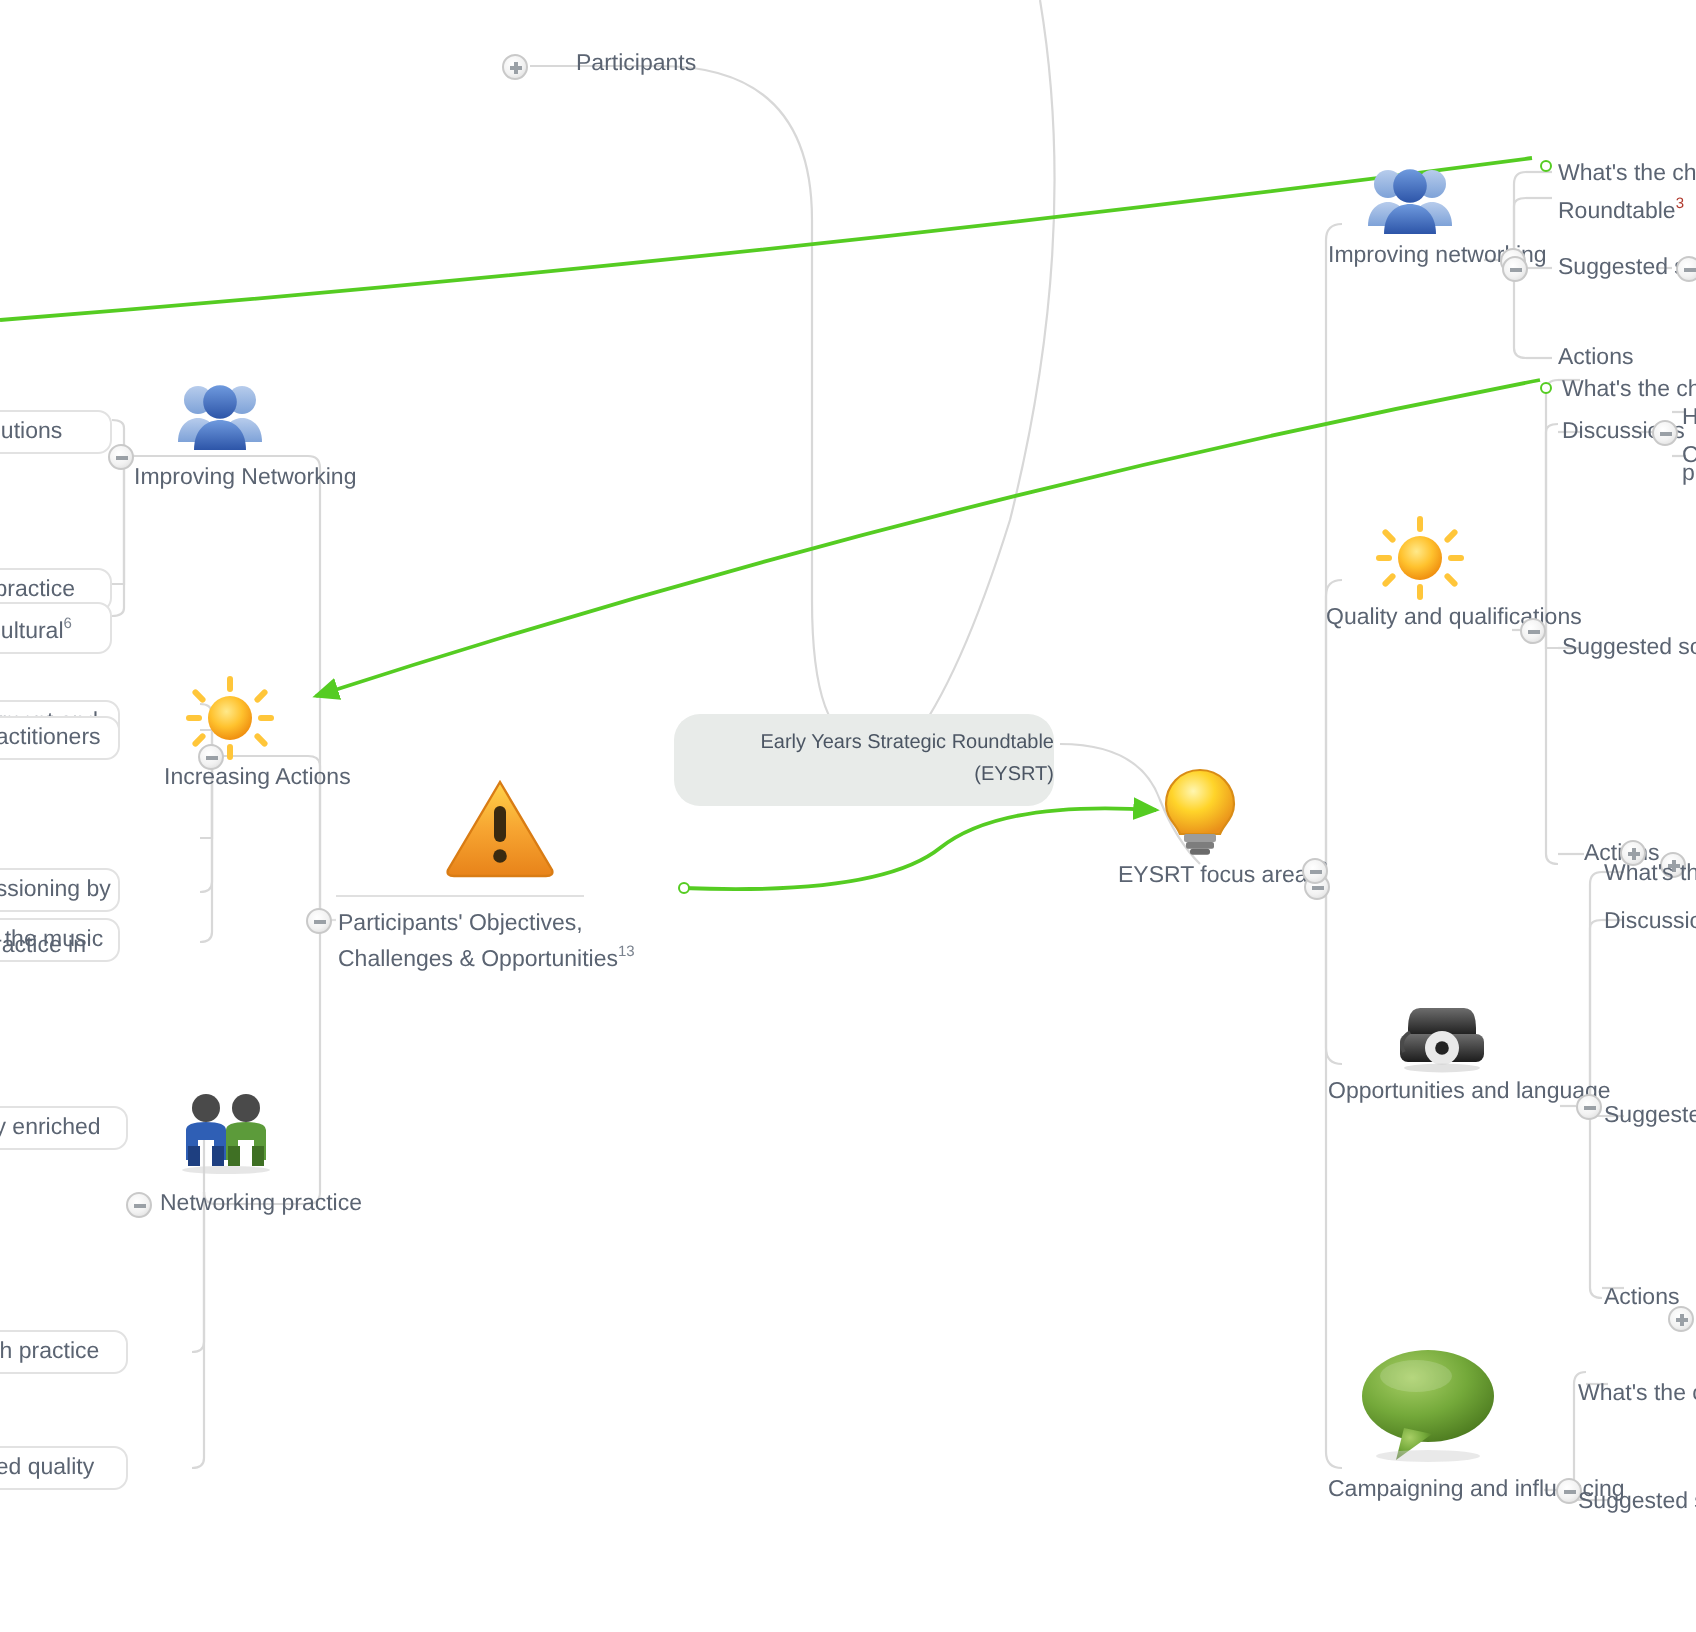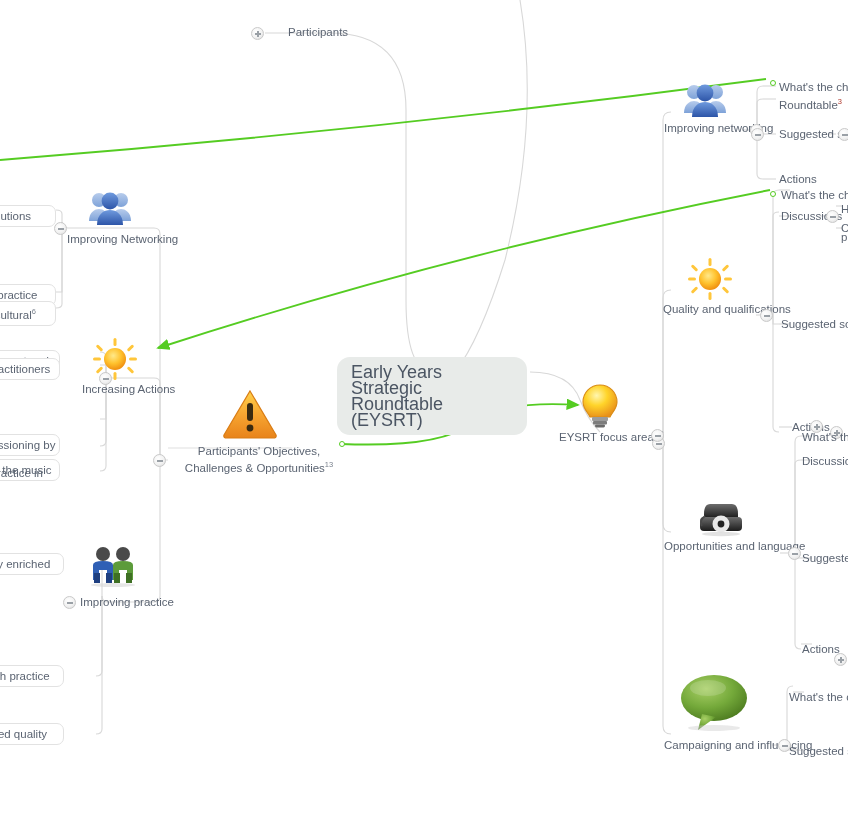--- a/index.html
+++ b/index.html
@@ -32,24 +32,24 @@
     white-space:nowrap;
     box-sizing:border-box;
   }
 
   
   .central{
     position:absolute;
     background:#e8ebe9;
     border-radius:13px;
     color:#4b5563;
-    font-size:18px;
+    font-size:10px;
     line-height:16px;
-    text-align:left;
-    padding:7px 14px;
+    text-align:right;
+    padding:7px 0;
     box-sizing:border-box;
   }
 
   
   .toggle{
     position:absolute;width:13px;height:13px;border-radius:50%;
     background:radial-gradient(circle at 40% 35%,#ffffff 0%,#f2f2f2 55%,#d9d9d9 100%);
     border:1px solid #c9c9c9;box-sizing:border-box;
   }
   .toggle:before{
@@ -179,21 +179,21 @@
           <stop offset="0" stop-color="#ffd24a"></stop>
           <stop offset="0.5" stop-color="#f7a531"></stop>
           <stop offset="1" stop-color="#e8831a"></stop>
         </linearGradient>
       </defs>
       <path d="M28,3 L54,47 Q55,50 51,50 L5,50 Q1,50 2,47 Z" fill="url(#warnG)" stroke="#d97c14" stroke-width="1.2"></path>
       <rect x="25" y="15" width="6" height="18" rx="3" fill="#3a2a10"></rect>
       <circle cx="28" cy="40" r="3.4" fill="#3a2a10"></circle>
     </svg>
   </div>
-  <div class="node wrap" style="left:169px;top:445px;width:180px;white-space:normal;text-align:center;">
+  <div class="node wrap" style="left:169px;top:456px;width:180px;white-space:normal;">
     <span>Participants' Objectives, Challenges &amp; Opportunities</span><span class="sup">13</span>
   </div>
   <div class="dotmark" style="left:339px;top:441px;"></div>
   <div class="toggle" style="left:153px;top:454px;"></div>
 
   <div class="icon" style="left:580px;top:382px;">
     <svg width="40" height="48" viewBox="0 0 40 48">
       <defs>
         <radialGradient id="bulbG" cx="40%" cy="33%" r="70%">
           <stop offset="0" stop-color="#fff6b0"></stop>
@@ -377,20 +377,20 @@
       <path d="M5,35 L5,20 Q5,16 15,16 Q25,16 25,20 L25,35 L19,35 L19,25 L11,25 L11,35 Z" fill="#2f5fb5"></path>
       <rect x="6" y="28" width="6" height="10" fill="#1e3f80"></rect>
       <rect x="18" y="28" width="6" height="10" fill="#1e3f80"></rect>
       <circle cx="35" cy="9" r="7" fill="#4a4a4a"></circle>
       <path d="M25,35 L25,20 Q25,16 35,16 Q45,16 45,20 L45,35 L39,35 L39,25 L31,25 L31,35 Z" fill="#5c9b3a"></path>
       <rect x="26" y="28" width="6" height="10" fill="#3f7024"></rect>
       <rect x="38" y="28" width="6" height="10" fill="#3f7024"></rect>
       <ellipse cx="25" cy="40" rx="22" ry="2" fill="#d5d5d5" opacity="0.6"></ellipse>
     </svg>
   </div>
-  <div class="node" style="left:80px;top:596px;">Improving practice</div>
+  <div class="node" style="left:80px;top:596px;">Networking practice</div>
   <div class="toggle" style="left:63px;top:596px;"></div>
 
   <div class="boxnode" style="left:-44px;top:553px;width:108px;">eatively enriched</div>
   <div class="boxnode" style="left:-44px;top:665px;width:108px;">ngs with practice</div>
   <div class="boxnode" style="left:-44px;top:723px;width:108px;">accepted quality</div>
 
 </div>
 
 </body></html>

